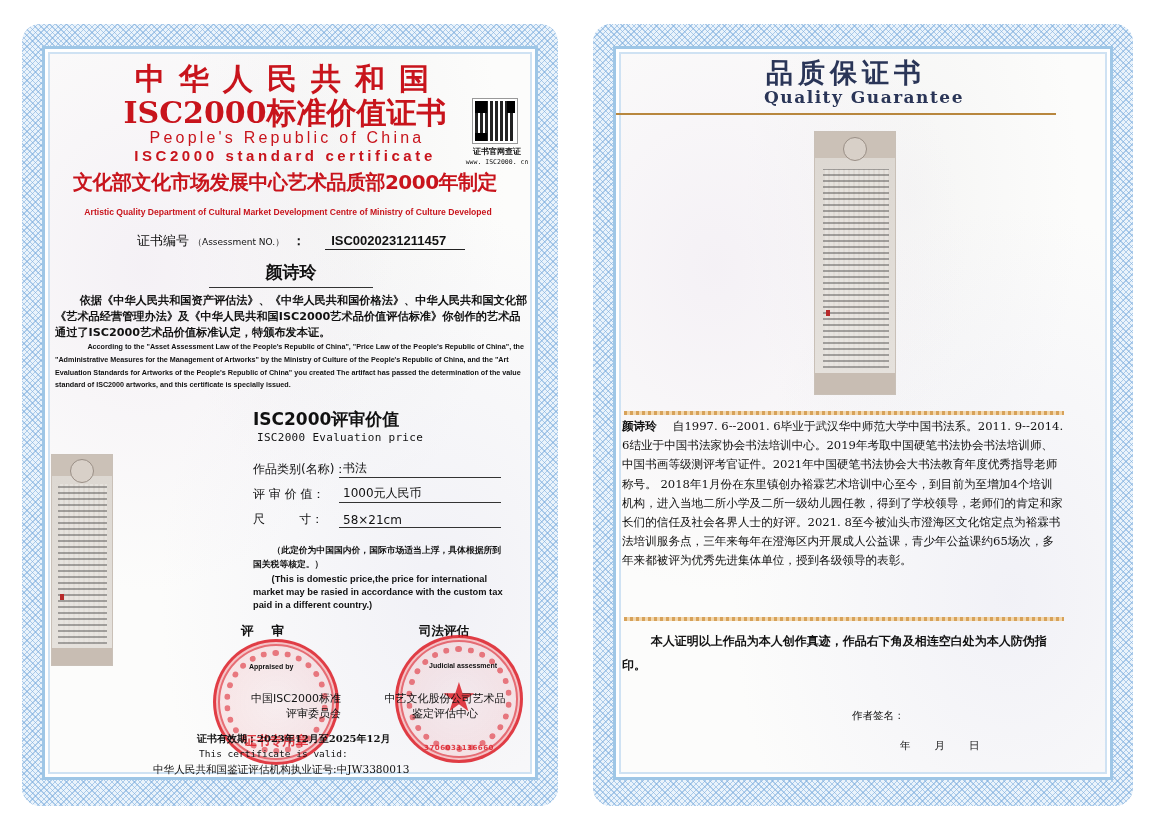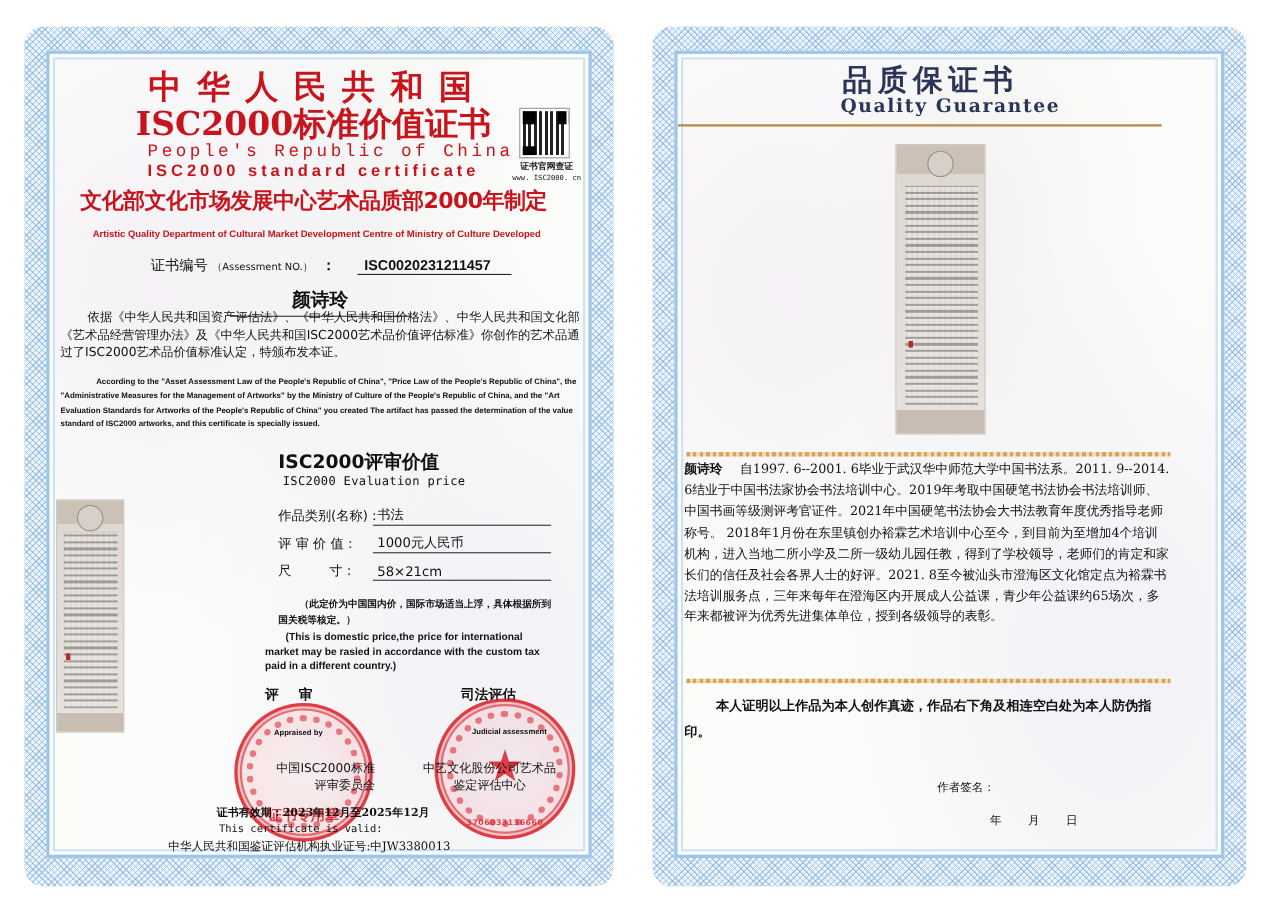--- a/index.html
+++ b/index.html
@@ -38,22 +38,22 @@
     font-family: "DejaVu Sans", sans-serif; font-weight: bold;
     font-size: 30px; letter-spacing: 14px; color: #c8141c; text-align: center;
   }
   .t-cn-cert {
     position: absolute; left: 50px; top: 44px; width: 380px;
     font-family: "DejaVu Serif", "Liberation Serif", serif; font-weight: bold;
     font-size: 30px; color: #c8141c; text-align: center; letter-spacing: 0px;
   }
   .t-en-country {
     position: absolute; left: 62px; top: 80px; width: 360px;
-    font-family: Liberation Mono, monospace; font-size: 16px; letter-spacing: 3.2px;
-    color: #c8141c; text-align: right;
+    font-family: Liberation Sans, sans-serif; font-size: 16px; letter-spacing: 3.2px;
+    color: #c8141c; text-align: center;
   }
   .t-en-cert {
     position: absolute; left: 60px; top: 98px; width: 360px;
     font-family: "Liberation Sans", sans-serif; font-size: 15px; letter-spacing: 3.6px;
     color: #c8141c; text-align: center; font-weight: bold;
   }
   .qr { position: absolute; left: 428px; top: 50px; width: 44px; height: 44px;
     background:
       linear-gradient(#000,#000) 0 0/12px 12px no-repeat,
       linear-gradient(#000,#000) 32px 0/12px 12px no-repeat,
@@ -76,33 +76,33 @@
     color: #c8141c; text-align: center;
   }
   .certno-row { position: absolute; left: 92px; top: 183px; font-size: 13px; display: flex; align-items: baseline; }
   .certno-label { font-size: 13px; }
   .certno-label-en { font-size: 9px; margin-left: 4px; }
   .certno-colon { margin-left: 8px; margin-right: 20px; font-weight: bold; }
   .certno-value { font-family: "Liberation Sans", sans-serif; font-weight: bold; font-size: 13px; border-bottom: 1px solid #222; padding: 0 6px 1px 6px; width: 140px; }
 
   .owner-name { position: absolute; left: 164px; top: 212px; width: 164px; text-align: center; font-size: 17px; font-weight: bold; border-bottom: 1px solid #333; padding-bottom: 3px; }
 
-  .cn-para { position: absolute; left: 10px; top: 232px; width: 476px; font-size: 11.2px; line-height: 16px; text-indent: 2.2em; font-weight: normal; color: #111; }
+  .cn-para { position: absolute; left: 10px; top: 244px; width: 476px; font-size: 11.2px; line-height: 16px; text-indent: 2.2em; font-weight: bold; color: #111; }
   .en-para { position: absolute; left: 10px; top: 292px; width: 476px; font-family: "Liberation Sans", sans-serif; font-size: 7.2px; line-height: 12.8px; text-indent: 4.5em; color: #111; font-weight: bold; }
 
   .eval-title { position: absolute; left: 208px; top: 359px; width: 200px; font-size: 17px; font-weight: bold; letter-spacing: 0; }
   .eval-sub { position: absolute; left: 212px; top: 382px; width: 200px; font-family: "DejaVu Sans Mono", "Liberation Mono", monospace; font-size: 11px; letter-spacing: 0.3px; }
 
   .eval-field { position: absolute; left: 208px; font-size: 12px; display: flex; align-items: flex-end; }
   .eval-field .label { width: 86px; color: #111; white-space: pre; }
   .eval-field .value { width: 162px; border-bottom: 1px solid #333; padding-left: 4px; font-size: 12px; }
   .f1 { top: 411px; } .f2 { top: 436px; } .f3 { top: 462px; }
 
   .note-cn { position: absolute; left: 208px; top: 494px; width: 254px; font-size: 8.8px; line-height: 14px; text-indent: 2.2em; font-weight: bold; }
-  .note-en { position: absolute; left: 196px; top: 524px; width: 260px; font-family: "Liberation Sans", sans-serif; font-size: 9.3px; line-height: 13px; text-indent: 2em; font-weight: bold; }
+  .note-en { position: absolute; left: 208px; top: 524px; width: 260px; font-family: "Liberation Sans", sans-serif; font-size: 9.3px; line-height: 13px; text-indent: 2em; font-weight: bold; }
 
   .painting {
     position: absolute; background: linear-gradient(#cbc1b7 0 10%, #ddd8d2 10%, #e5e1dc 92%, #c8bdb3 92%);
     border: 1px solid #c9c0b7;
   }
   .painting .grid {
     position: absolute; left: 10%; right: 8%; top: 14%; bottom: 10%;
     background:
       repeating-linear-gradient(0deg, rgba(60,60,60,0.55) 0 2px, transparent 2px 6px),
       repeating-linear-gradient(90deg, transparent 0 2px, rgba(235,232,228,0.9) 2px 5px);

